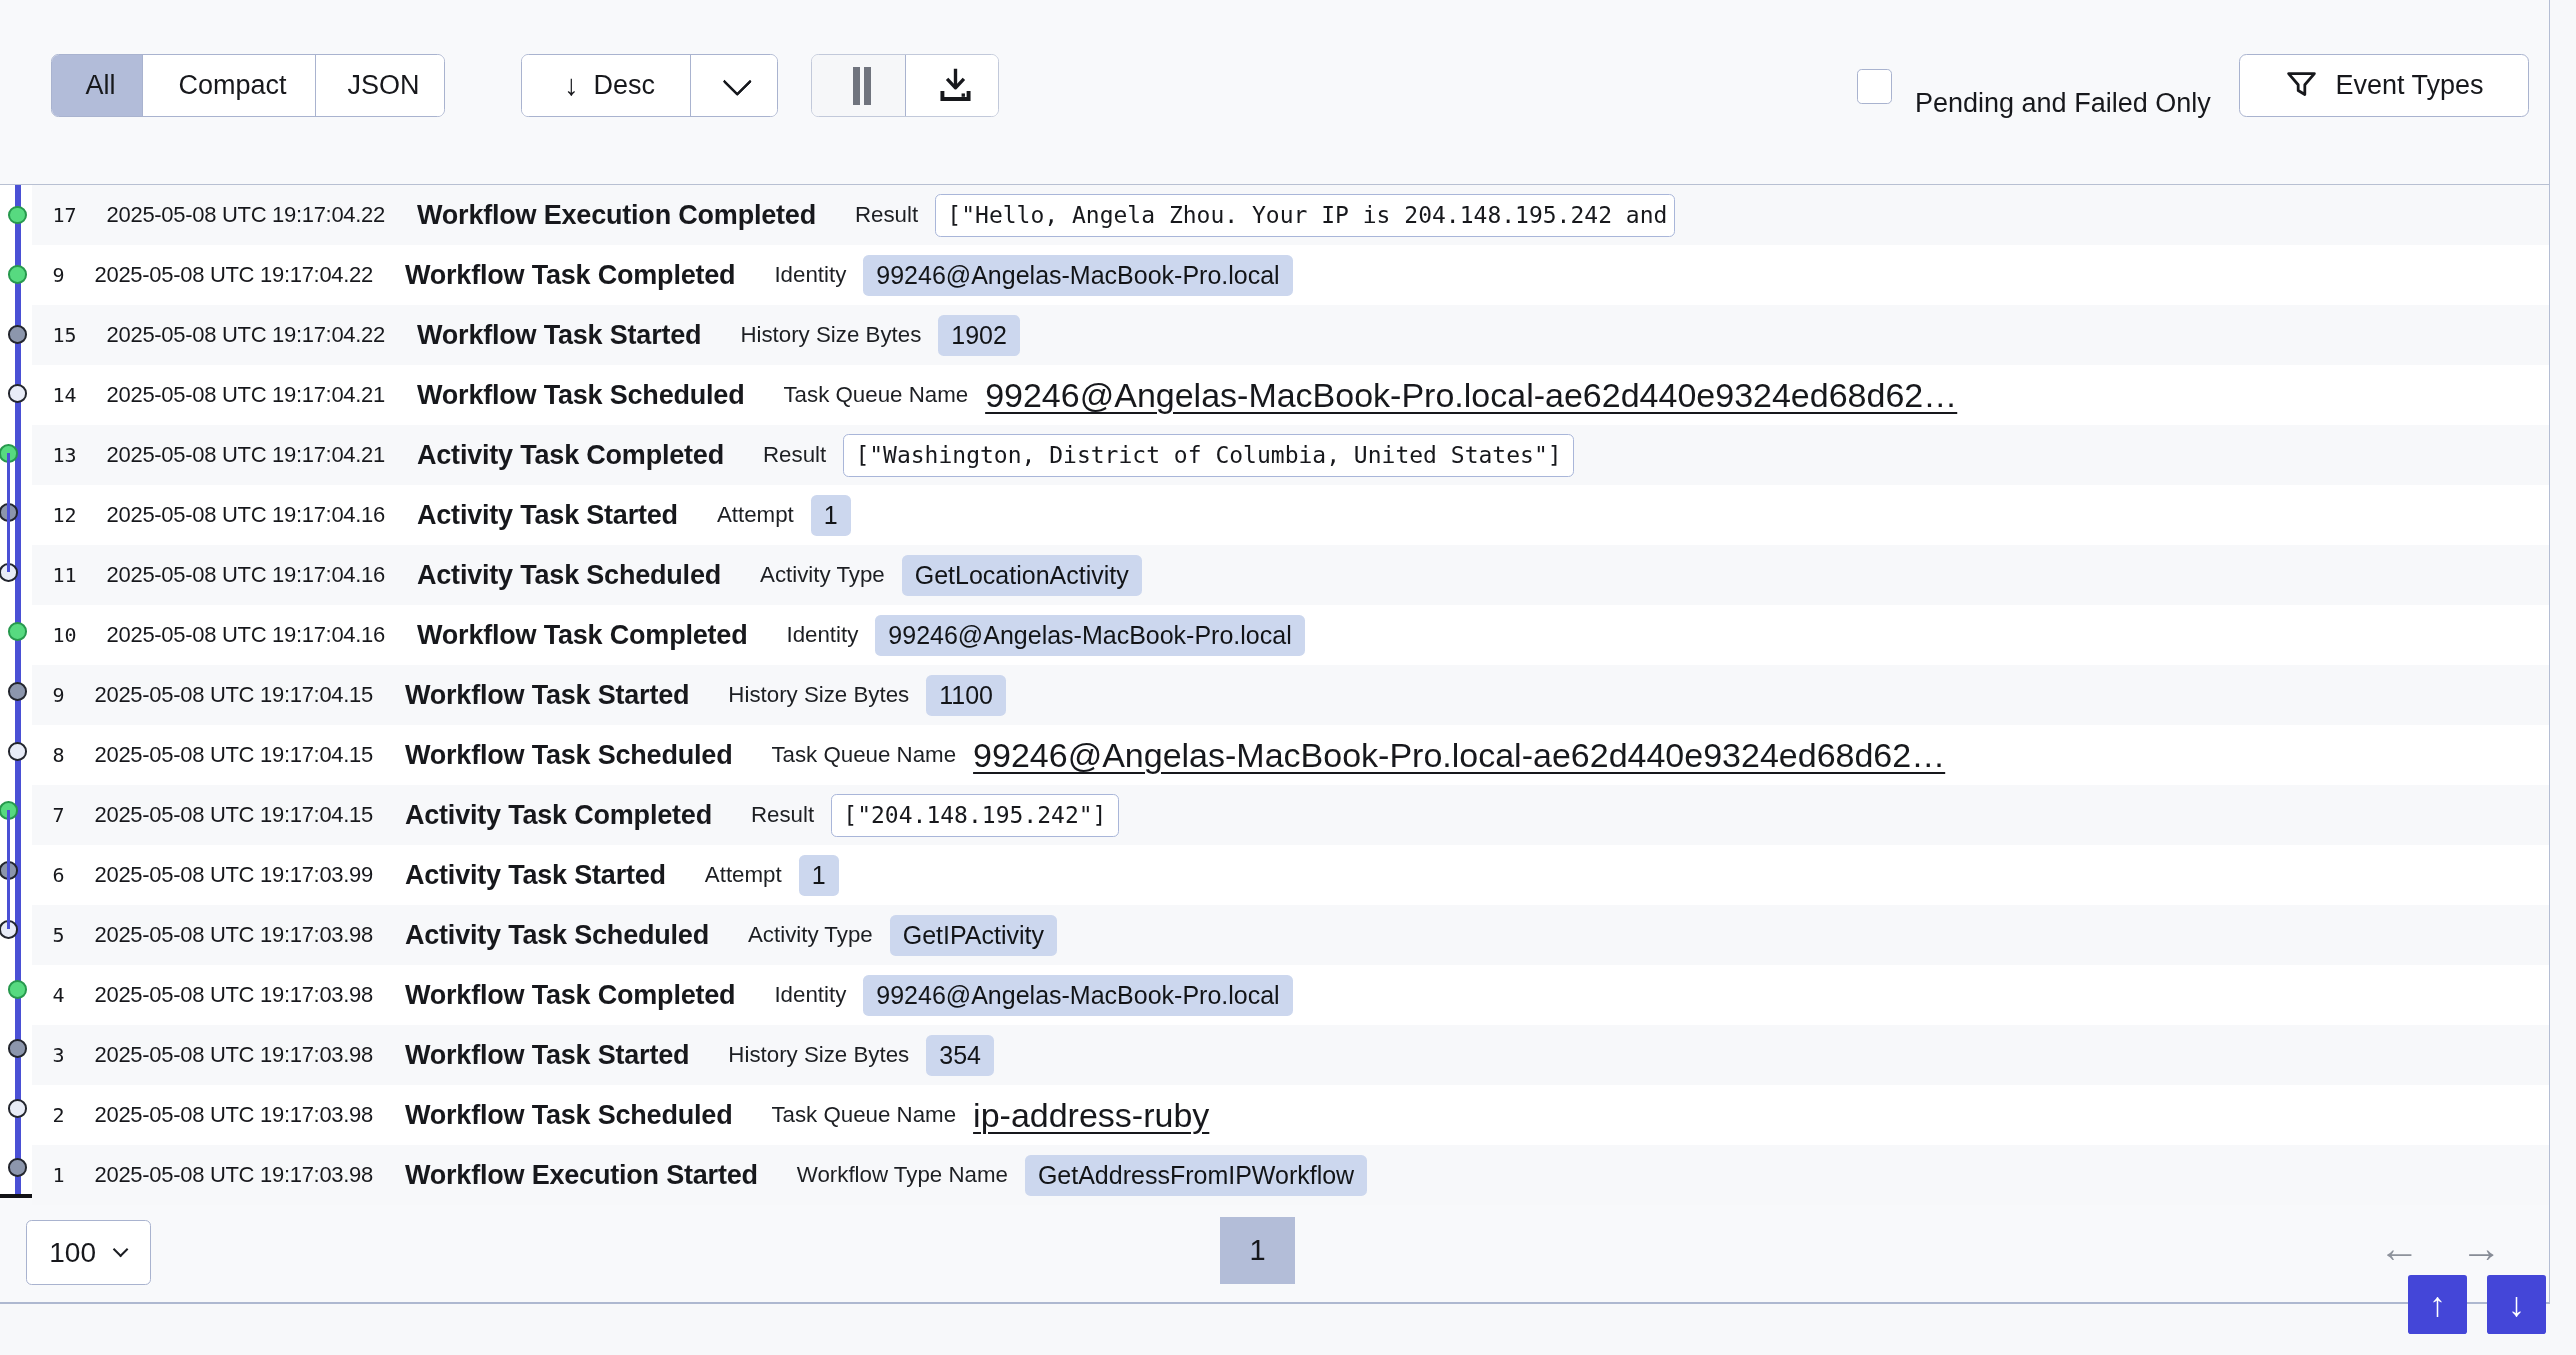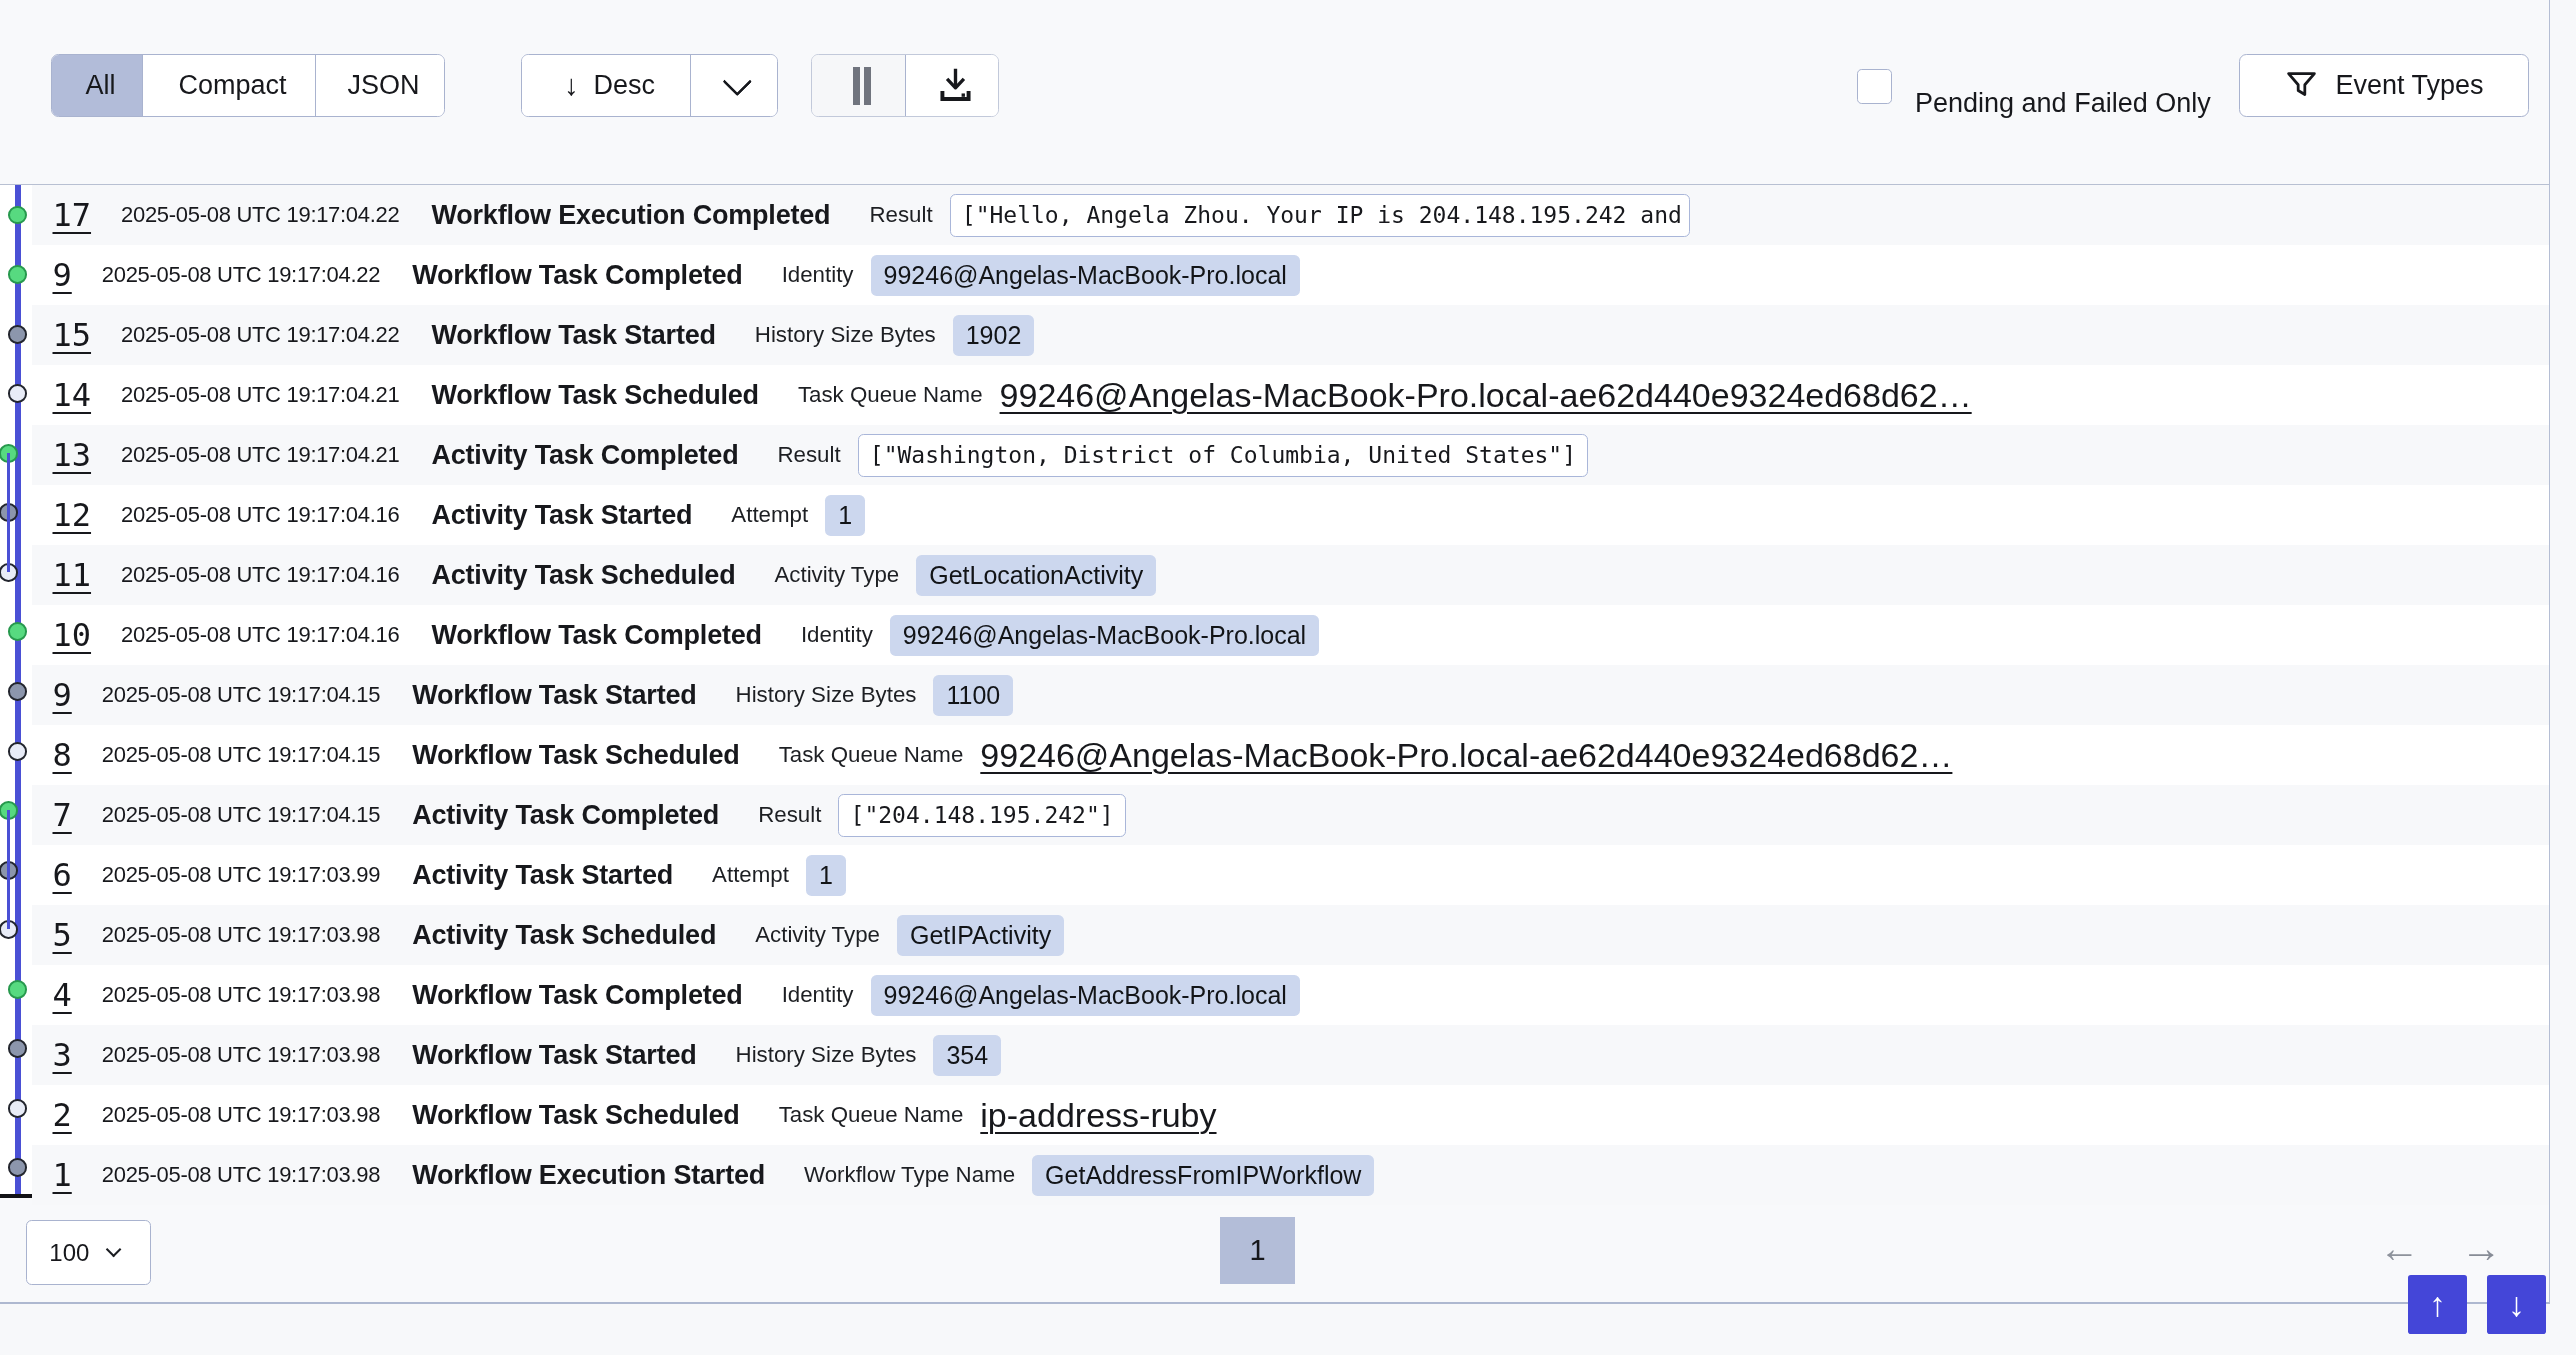--- a/index.html
+++ b/index.html
@@ -41,21 +41,21 @@
   .event-types-btn { position:absolute; left:2239px; top:54px; width:290px; height:63px;
     background:#fff; border:1.9px solid #a9b3cf; border-radius:7.4px; display:flex;
     align-items:center; justify-content:center; gap:16px; font-size:27px; cursor:pointer; }
 
   
   .table { position:absolute; left:0; top:184px; width:100%; height:1014px;
     background:#ffffff; border-top:1.9px solid #b8c0d2; border-bottom:4.7px solid #121216; }
   .row { position:relative; height:60px; margin-left:32px; display:flex; align-items:center;
     padding-left:20.5px; background:#fff; }
   .row.stripe { background:#f7f8fa; }
-  .eid { font-family:"DejaVu Sans Mono", monospace; font-size:32px; text-decoration:underline;
+  .eid { font-family:"DejaVu Sans Mono", monospace; font-size:20px; 
     text-decoration-thickness:1.9px; text-underline-offset:5.6px; cursor:pointer; }
   .ets { font-size:22px; margin-left:30px; letter-spacing:-0.3px; }
   .ename { font-size:27px; font-weight:700; margin-left:32px; letter-spacing:-0.2px; }
   .elabel { font-size:22.3px; margin-left:39px; color:#1d1f23; }
   .evalue { margin-left:17px; white-space:nowrap; }
   .evalue.badge { background:#ccd7ee; border-radius:5.6px; font-size:25px; line-height:41px;
     padding:0 13px; color:#121417; }
   .evalue.codebox { font-family:"DejaVu Sans Mono", monospace; font-size:23px; line-height:41px;
     background:#fff; border:1.9px solid #a9b6d9; border-radius:5.6px; padding:0 11.2px;
     overflow:hidden; }
@@ -66,21 +66,21 @@
   .mainline { position:absolute; left:15px; top:0; width:5.6px; height:100%; background:#4a50d5; }
   .connector { position:absolute; left:6.5px; width:3.7px; background:#4a50d5; }
   .dot { position:absolute; width:18.6px; height:18.6px; border-radius:50%; border:2.8px solid #23262e; }
   .dot.green { background:#57da80; border-color:#27994d; }
   .dot.gray  { background:#8c96ac; }
   .dot.light { background:#e8ecf7; }
 
   
   .page-size-select { position:absolute; left:26px; top:1220px; width:125px; height:65px;
     background:#fff; border:1.9px solid #a9b3cf; border-radius:5.6px; display:flex;
-    align-items:center; padding-left:22.3px; gap:18.6px; font-size:24px; cursor:pointer; }
+    align-items:center; padding-left:22.3px; gap:18.6px; font-size:28px; cursor:pointer; }
   .select-caret { width:11.2px; height:11.2px; border-right:2.3px solid #1b1d22;
     border-bottom:2.3px solid #1b1d22; transform:rotate(45deg); margin-top:-5.6px; }
   .page-btn { position:absolute; left:1220px; top:1217px; width:75px; height:67px;
     background:#b3bdd8; display:flex; align-items:center; justify-content:center;
     font-size:29px; cursor:pointer; }
   .pg-arrow { position:absolute; top:1225px; font-size:41px; color:#8e939c; cursor:pointer; }
   .pg-prev { left:2379px; } .pg-next { left:2461px; color:#878c96; }
 
   
   .scroll-btn { position:absolute; width:59px; height:59px; background:#4446d8; color:#fff;

